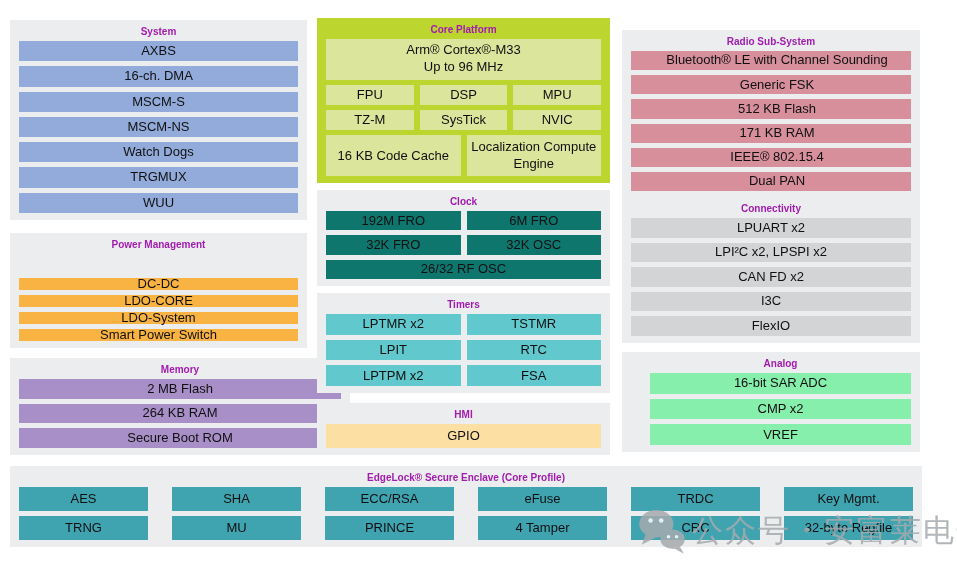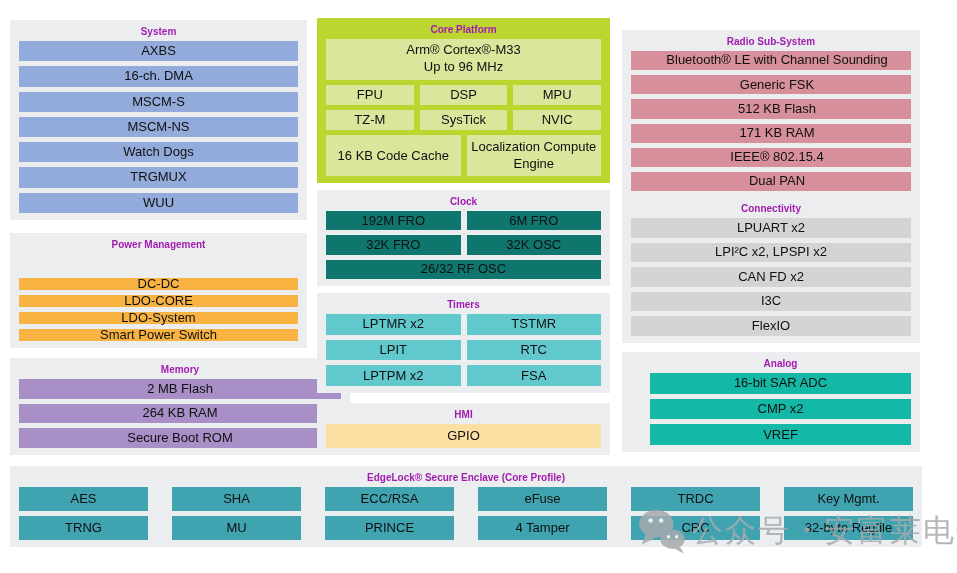--- a/index.html
+++ b/index.html
@@ -32,21 +32,21 @@
   .grow2{flex:2;}
   
   .c-system{background:#93ABDB;}
   .c-power{background:#F9B342;}
   .c-memory{background:#A98FC7;}
   .c-clock{background:#0f766e;}
   .c-timers{background:#61C9CD;}
   .c-hmi{background:#FBDFA3;}
   .c-radio{background:#D68F9B;padding-left:12px;}
   .c-conn{background:#D2D4D6;}
-  .c-analog{background:#14b8a6;}
+  .c-analog{background:#86efac;}
   .c-edge{background:#3FA3B0;}
   .panel-core{background:#BDD62F;}
   .panel-core .bar{background:#DBE59C;}
   .cpu-box{flex-direction:column;line-height:1.3;}
   .wrapok{white-space:normal;}
   
   .grid6{display:grid;grid-template-columns:repeat(6,1fr);gap:5px 24px;flex:1;min-height:0;}
   .grid6 .bar{flex:none;}
   
   .watermark{

